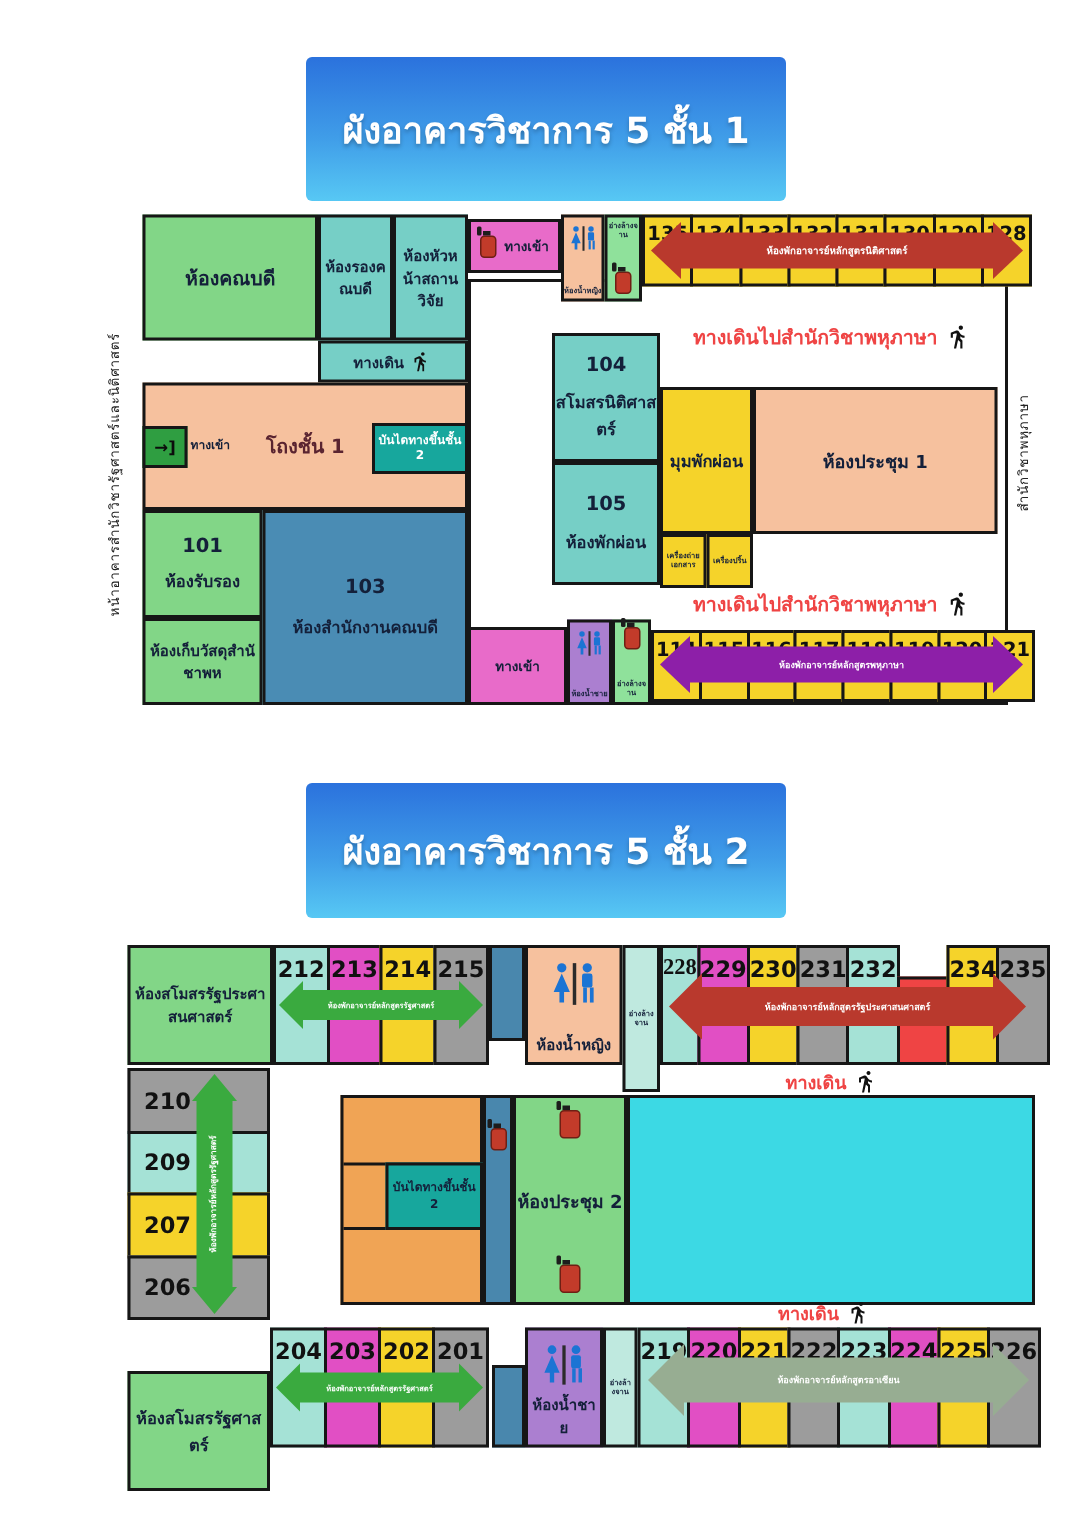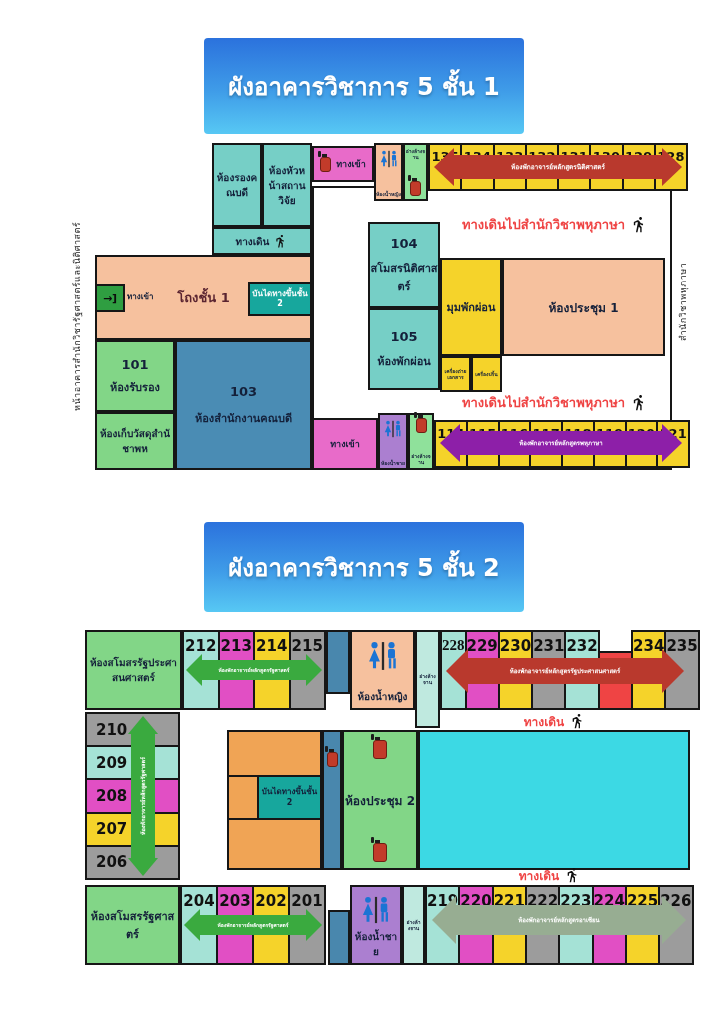--- a/index.html
+++ b/index.html
@@ -67,20 +67,23 @@
 
   <div class="banner" style="left:204px;top:38px;width:320px;height:96px;">
     <span class="t">ผังอาคารวิชาการ 5 ชั้น 1</span>
   </div>
 
   <div class="abs vtext" style="left:70px;top:180px;height:272px;width:16px;text-align:center;">หน้าอาคารสำนักวิชารัฐศาสตร์และนิติศาสตร์</div>
   <div class="abs vtext" style="left:676px;top:238px;height:128px;width:14px;text-align:center;">สำนักวิชาพหุภาษา</div>
 
   <div class="abs" style="left:312px;top:186px;width:360px;height:284px;background:#fff;border:2px solid #161616;"></div>
 
+  <div class="room t13" style="left: 95px; top: 143px; width: 117px; height: 84px; --c: #82d687; background: rgb(130, 214, 135);">
+    <span>ห้องคณบดี</span>
+  </div>
   <div class="room t10" style="left: 212px; top: 143px; width: 50px; height: 84px; padding: 2px; --c: #76cfc6; background: rgb(118, 207, 198);">
     <span>ห้องรองคณบดี</span>
   </div>
   <div class="room t10" style="left: 262px; top: 143px; width: 50px; height: 84px; padding: 2px; --c: #76cfc6; background: rgb(118, 207, 198);">
     <span>ห้องหัวหน้าสถานวิจัย</span>
   </div>
   <div class="room t10" style="left: 212px; top: 227px; width: 100px; height: 28px; flex-direction: row; gap: 5px; --c: #76cfc6; background: rgb(118, 207, 198);">
     <span>ทางเดิน</span>
     <svg class="walk" width="14" height="14" viewBox="0 0 24 24">
         <path d="M13.5 5.5c1.1 0 2-.9 2-2s-.9-2-2-2-2 .9-2 2 .9 2 2 2zM9.8 8.9 7 23h2.1l1.8-8 2.1 2v6h2v-7.5l-2.1-2 .6-3C12.8 12 14.8 13 17 13v-2c-1.9 0-3.5-1-4.3-2.4l-1-1.6c-.4-.6-1-1-1.7-1-.3 0-.5.1-.8.1L4 8.3V13h2V9.6l1.8-.7"></path>
@@ -338,23 +341,20 @@
       </svg>
   </div>
 
   <div class="cells vert" style="left:85px;top:712px;width:95px;height:168px;">
       <div class="cell" style="background: rgb(156, 156, 156);">
         <span class="cellnum">210</span>
       </div>
       <div class="cell" style="background: rgb(165, 226, 214);">
         <span class="cellnum">209</span>
       </div>
-      <div class="cell" style="background: rgb(225, 79, 196);">
-        <span class="cellnum">208</span>
-      </div>
       <div class="cell" style="background: rgb(245, 211, 42);">
         <span class="cellnum">207</span>
       </div>
       <div class="cell" style="background: rgb(156, 156, 156);">
         <span class="cellnum">206</span>
       </div>
     </div>
   <div class="dbl v" style="left: 131px; top: 716px; width: 24px; height: 160px; --h: 18px; --t: 15px; --c: #3aaa3f;">
     <i class="tri u"></i>
     <span class="bar">
@@ -379,21 +379,21 @@
   </div>
   <div class="room" style="left: 418px; top: 730px; width: 272px; height: 140px; --c: #3cd9e4; background: rgb(60, 217, 228);"></div>
 
   <div class="note t12" style="left:495px;top:866px;width:110px;height:18px;">
     <span>ทางเดิน</span>
     <svg class="walk" width="16" height="16" viewBox="0 0 24 24">
         <path d="M13.5 5.5c1.1 0 2-.9 2-2s-.9-2-2-2-2 .9-2 2 .9 2 2 2zM9.8 8.9 7 23h2.1l1.8-8 2.1 2v6h2v-7.5l-2.1-2 .6-3C12.8 12 14.8 13 17 13v-2c-1.9 0-3.5-1-4.3-2.4l-1-1.6c-.4-.6-1-1-1.7-1-.3 0-.5.1-.8.1L4 8.3V13h2V9.6l1.8-.7"></path>
       </svg>
   </div>
 
-  <div class="room t11" style="left: 85px; top: 885px; width: 95px; height: 80px; padding: 3px; --c: #82d687; background: rgb(130, 214, 135);">
+  <div class="room t11" style="left: 85px; top: 914px; width: 95px; height: 80px; padding: 3px; --c: #82d687; background: rgb(130, 214, 135);">
     <span>ห้องสโมสรรัฐศาสตร์</span>
   </div>
   <div class="cells big" style="left:180px;top:885px;width:146px;height:80px;">
       <div class="cell" style="background: rgb(165, 226, 214);">
         <span class="cellnum">204</span>
       </div>
       <div class="cell" style="background: rgb(225, 79, 196);">
         <span class="cellnum">203</span>
       </div>
       <div class="cell" style="background: rgb(245, 211, 42);">

